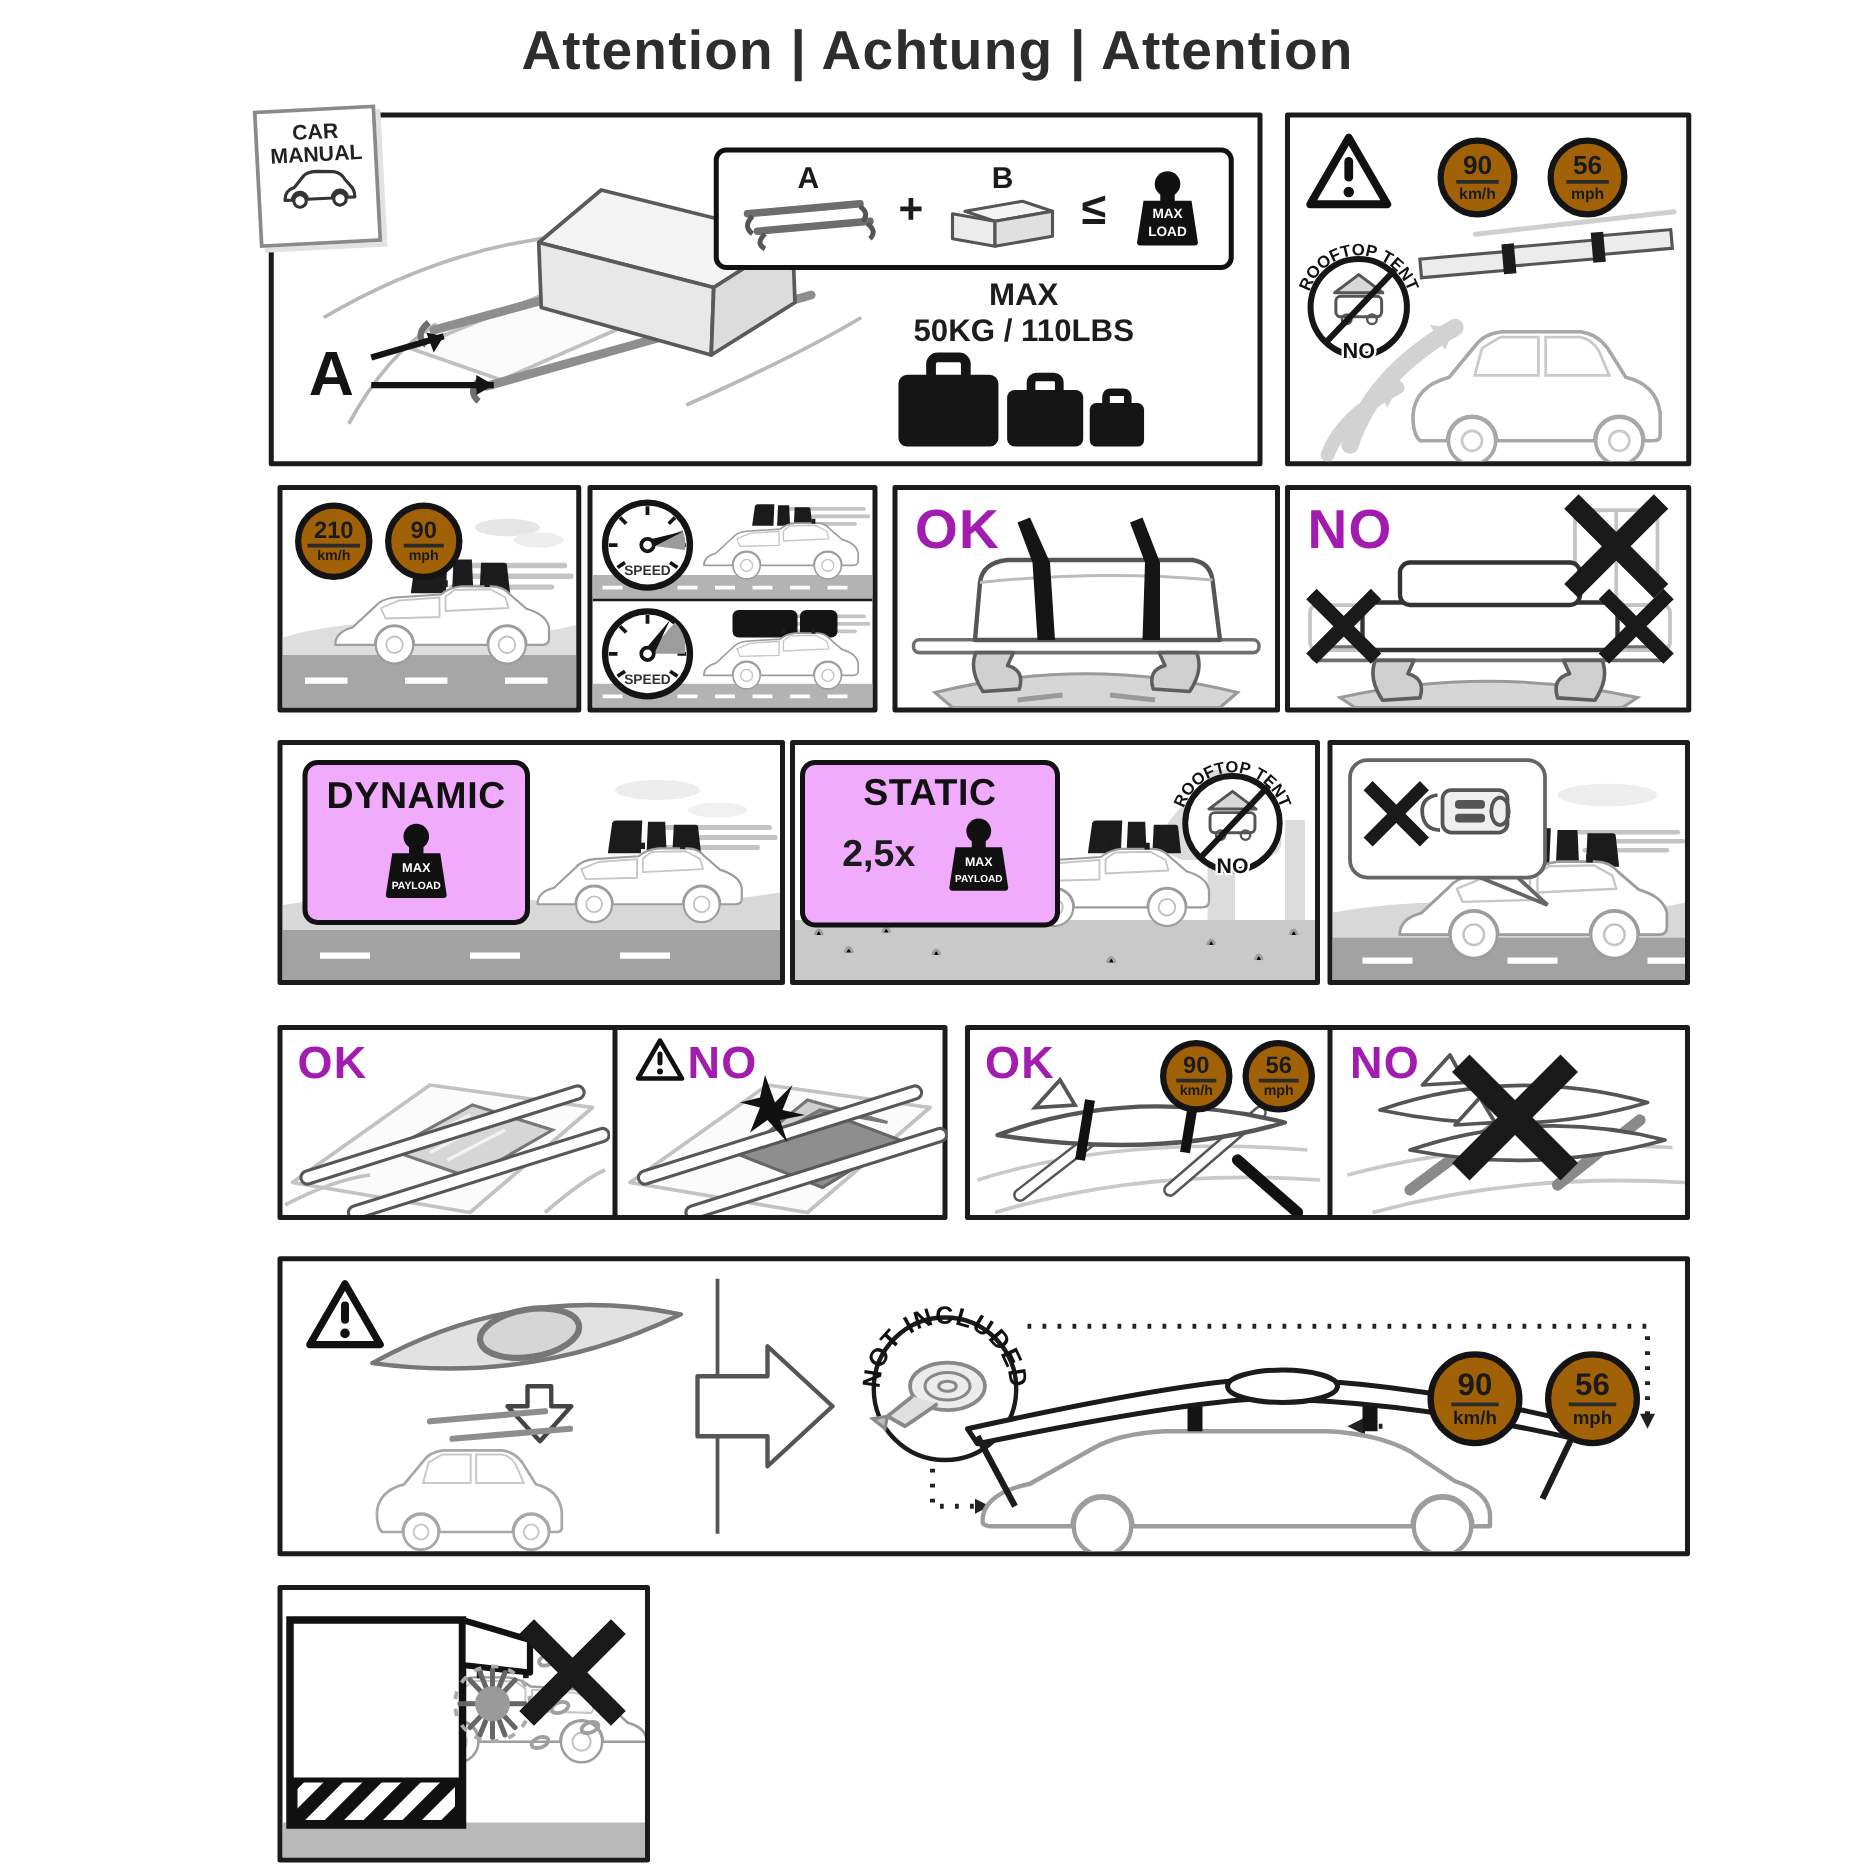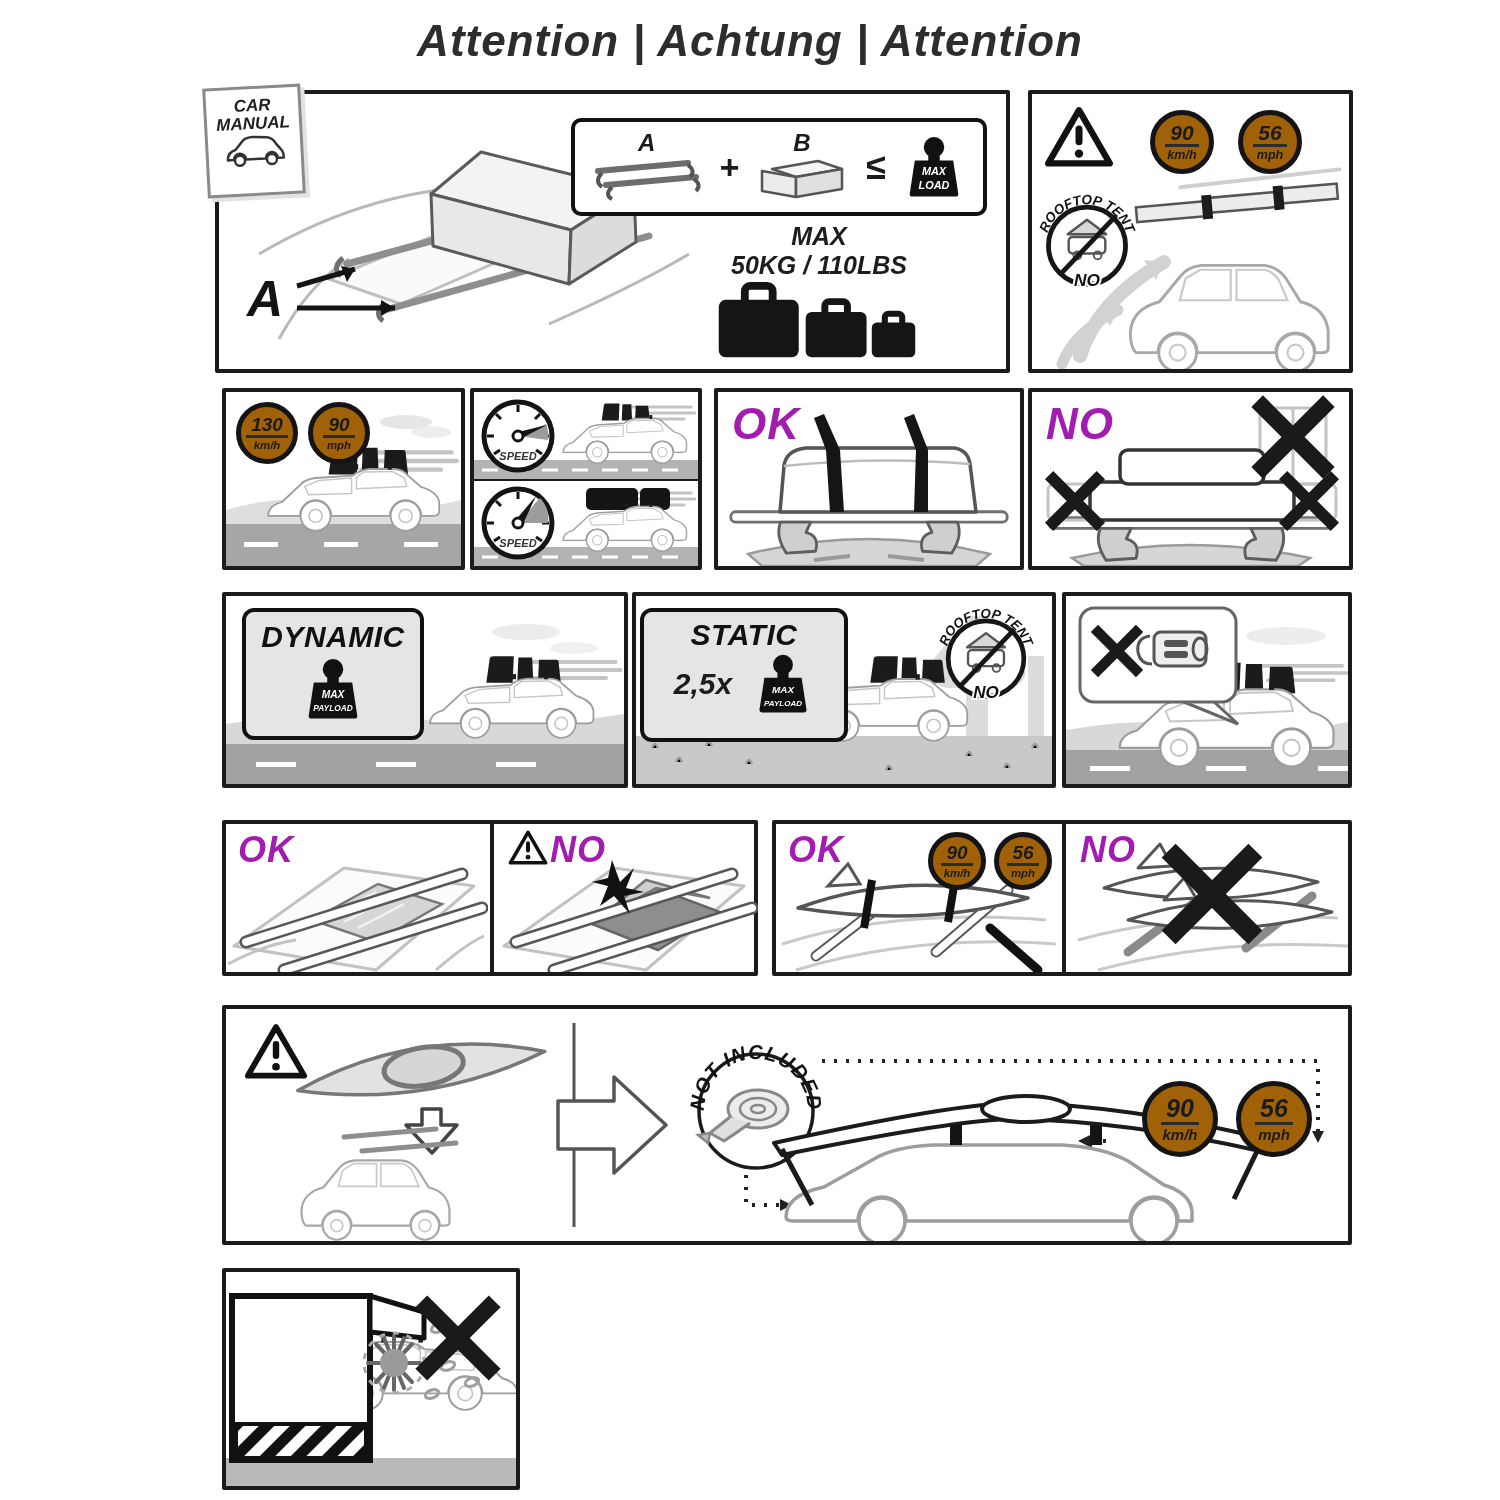--- a/index.html
+++ b/index.html
@@ -1,23 +1,23 @@
 <!DOCTYPE html>
 <html><head>
 <meta charset="utf-8">
 <style>
   html,body{margin:0;padding:0;background:#fff;font-family:"Liberation Sans",sans-serif;color:#1b1b1b;}
-  #page{position:relative;width:1500px;height:1500px;background:#fff;overflow:hidden;font-style:italic;}
+  #page{position:relative;width:1500px;height:1500px;background:#fff;overflow:hidden;}
   .panel{position:absolute;border:4px solid #1b1b1b;background:#fff;box-sizing:border-box;border-radius:2px;}
   #title{position:absolute;top:16px;left:0;width:100%;text-align:center;font-size:44px;font-weight:700;letter-spacing:1px;color:#2d2d2d;}
   .badge{position:absolute;border:5px solid #141414;border-radius:50%;background:#a16207;display:flex;flex-direction:column;align-items:center;justify-content:center;box-sizing:border-box;}
   .badge .v{font-weight:800;line-height:1.05;padding:0 5px;border-bottom:3px solid #2b2b2b;color:#1b1b1b;}
   .badge .u{font-size:.60em;margin-top:1px;color:#1b1b1b;font-weight:600;}
   .biglabel{position:absolute;font-weight:800;color:#a21caf;letter-spacing:1px;line-height:1;}
-  .sign{position:absolute;border:4px solid #111;border-radius:12px;background:#e5e5e5;box-sizing:border-box;text-align:center;}
+  .sign{position:absolute;border:4px solid #111;border-radius:12px;background:#f0abfc;box-sizing:border-box;text-align:center;}
   .sign .signtitle{font-weight:800;letter-spacing:.5px;color:#111;}
   .scene{position:absolute;left:0;top:0;width:100%;height:100%;}
   .manual{position:absolute;background:#fff;border:3px solid #8a8a8a;box-shadow:4px 4px 0 #e2e2e2;transform:rotate(-3deg);text-align:center;box-sizing:border-box;}
   .manual .mtxt{font-weight:800;font-size:17px;line-height:1.05;margin-top:8px;color:#222;}
   .maxweight{position:absolute;text-align:center;font-weight:800;color:#1d1d1d;}
   #logo{position:absolute;left:1220px;top:1400px;width:260px;text-align:right;font-family:"DejaVu Sans",sans-serif;font-weight:900;font-size:76px;letter-spacing:-4px;line-height:1;}
   #logo .om{color:#121212;} #logo .ac{color:#e23a30;}
   svg text{font-family:"Liberation Sans",sans-serif;}
 </style>
 </head>
@@ -210,21 +210,21 @@
       <path d="M0,118 Q60,100 120,112 Q180,122 235,108 L235,132 L0,132 Z" fill="#dedede"></path>
       <rect x="0" y="132" width="235" height="42" fill="#a6a6a6"></rect>
       <rect x="18" y="150" width="34" height="5" fill="#fff"></rect>
         <rect x="98" y="150" width="34" height="5" fill="#fff"></rect>
         <rect x="178" y="150" width="34" height="5" fill="#fff"></rect>
       <use href="#speed-lines" x="128" y="56" width="105" height="26"></use>
       <use href="#roof-bags" x="100" y="52" width="92" height="33"></use>
       <use href="#car-wagon" x="38" y="68" width="180" height="72"></use>
     </svg>
     <div class="badge" style="left:10px;top:10px;width:62px;height:62px;font-size:19px;">
-      <span class="v">130</span>
+      <span class="v">210</span>
         <span class="u">km/h</span>
     </div>
     <div class="badge" style="left:82px;top:10px;width:62px;height:62px;font-size:19px;">
       <span class="v">90</span>
         <span class="u">mph</span>
     </div>
   </div>
 
   <div class="panel" style="left:470px;top:388px;width:232px;height:182px;">
     <svg class="scene" viewBox="0 0 224 174">

